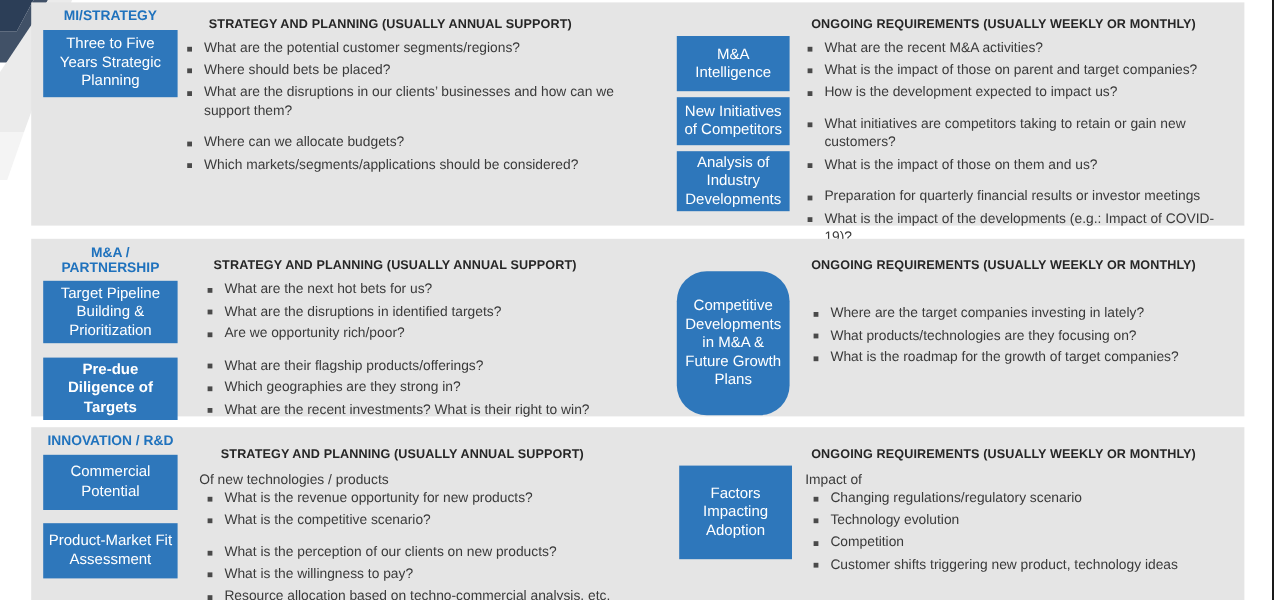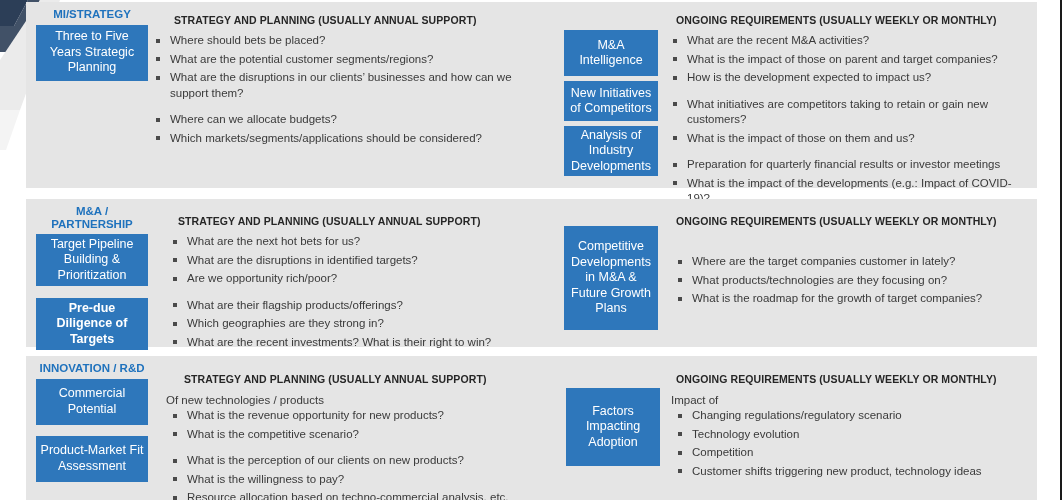--- a/index.html
+++ b/index.html
@@ -141,21 +141,21 @@
     width: 94px;
     box-sizing: border-box;
     display: flex;
     align-items: center;
     justify-content: center;
     padding: 3px;
   }
   .mid-box.mb-mna     { height: 46px; }
   .mid-box.mb-newinit { height: 40px; margin-top: 5px; }
   .mid-box.mb-analysis{ height: 50px; margin-top: 5px; }
-  .mid-box.mb-compdev { height: 104px; }
+  .mid-box.mb-compdev { height: 120px; border-radius: 25px; }
   .mid-box.mb-factors { height: 78px; }
 </style>
 </head>
 <body>
 
 <div id="slide">
 
   <svg class="corner-deco" viewBox="0 0 70 180" xmlns="http://www.w3.org/2000/svg">
     <polygon points="0,0 28,0 14,26 0,26" fill="#2c3e57"></polygon>
     <polygon points="28,0 40,0 14,52 0,52 0,26 14,26" fill="#2c3e57" opacity="0.9"></polygon>
@@ -167,22 +167,22 @@
     <div class="panel-inner">
 
       <div class="cat-col">
         <div class="cat-title">MI/STRATEGY</div>
         <div class="blue-box b-3to5">Three to Five Years Strategic Planning</div>
       </div>
 
       <div class="col-head" style="left:148px; top:12px;">STRATEGY AND PLANNING (USUALLY ANNUAL SUPPORT)</div>
 
       <ul class="bul-list" style="left:128px; top:31px; width:380px;">
+        <li>What are the potential customer segments/regions?</li>
         <li>Where should bets be placed?</li>
-        <li>What are the potential customer segments/regions?</li>
         <li>What are the disruptions in our clients’ businesses and how can we support them?</li>
         <li class="gap">Where can we allocate budgets?</li>
         <li>Which markets/segments/applications should be considered?</li>
       </ul>
 
       <div class="mid-col" style="left:538px; top:28px;">
         <div class="mid-box mb-mna">M&amp;A Intelligence</div>
         <div class="mid-box mb-newinit">New Initiatives of Competitors</div>
         <div class="mid-box mb-analysis">Analysis of Industry Developments</div>
       </div>
@@ -222,21 +222,21 @@
         <li>What are the recent investments? What is their right to win?</li>
       </ul>
 
       <div class="mid-col" style="left:538px; top:27px;">
         <div class="mid-box mb-compdev">Competitive Developments in M&amp;A &amp; Future Growth Plans</div>
       </div>
 
       <div class="col-head" style="left:650px; top:16px;">ONGOING REQUIREMENTS (USUALLY WEEKLY OR MONTHLY)</div>
 
       <ul class="bul-list" style="left:650px; top:55px; width:350px;">
-        <li>Where are the target companies customer in lately?</li>
+        <li>Where are the target companies investing in lately?</li>
         <li>What products/technologies are they focusing on?</li>
         <li>What is the roadmap for the growth of target companies?</li>
       </ul>
 
     </div>
   </div>
 
   <div class="panel p3">
     <div class="panel-inner">
 

